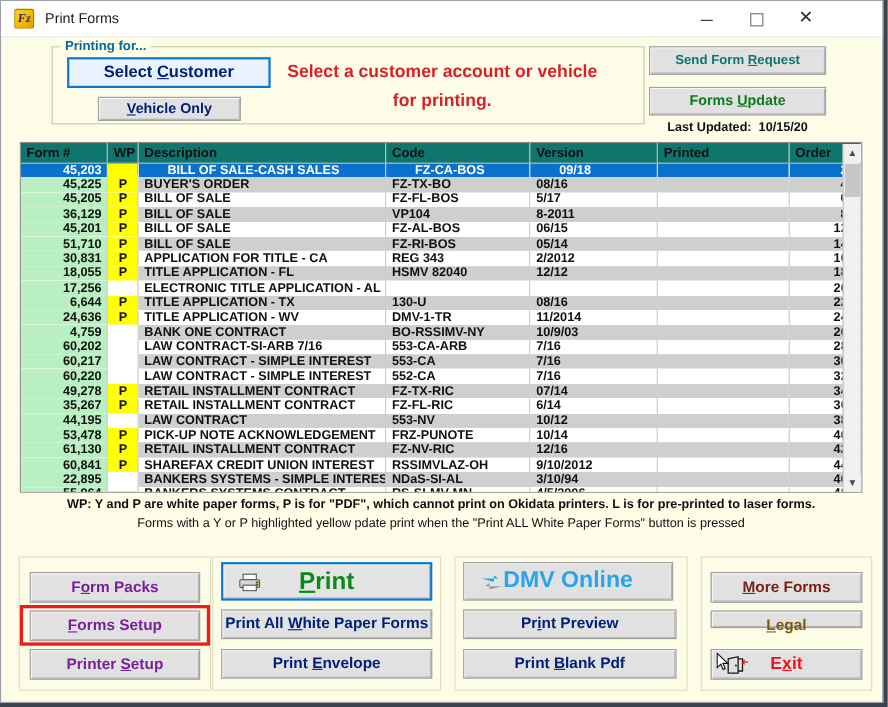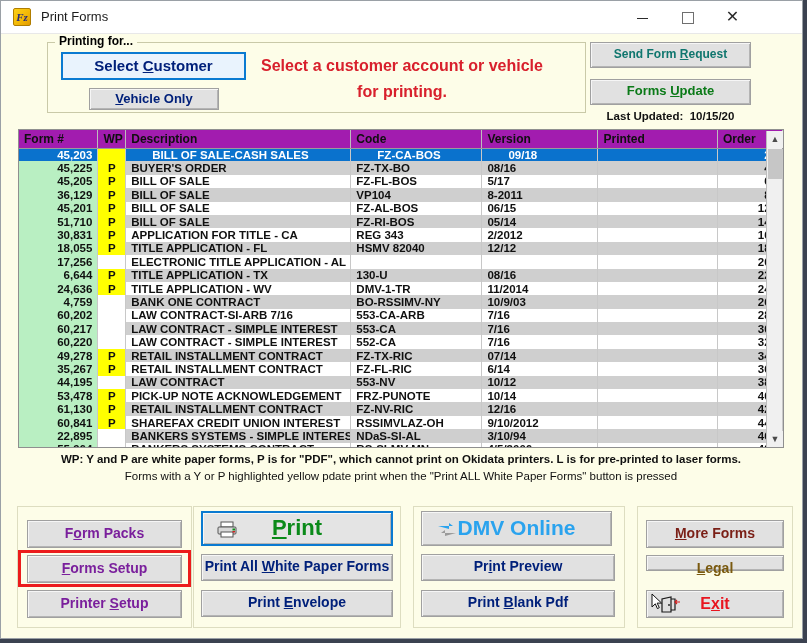--- a/index.html
+++ b/index.html
@@ -39,21 +39,21 @@
   .win-min .bar{display:inline-block;width:11px;height:1px;background:#2b2b2b;vertical-align:middle;}
   .win-max .sq{display:inline-block;width:10px;height:10px;border:1px solid #6f6f6f;vertical-align:middle;}
 
   
   .printing-group{
     position:absolute;left:46px;top:41px;width:539px;height:71px;
     border:1px solid #c9c9a8;box-sizing:border-box;
   }
   .group-legend{
     position:absolute;left:54px;top:33px;background:#fdfde8;
-    padding:0 4px;font-size:12px;font-weight:bold;color:#000000;
+    padding:0 4px;font-size:12px;font-weight:bold;color:#0369a1;
   }
   .btn{
     background:#e1e1e1;border:1px solid #a0a0a0;box-sizing:border-box;
     font-family:"Liberation Sans", sans-serif;font-weight:bold;
     text-align:center;cursor:default;color:#00207a;
     box-shadow:inset 1px 1px 0 #f6f6f6, inset -1px -1px 0 #b4b4b4;
   }
   .btn u{text-decoration:underline;}
   .btn-select-customer{
     position:absolute;left:60px;top:51px;width:185px;height:28px;
@@ -82,21 +82,21 @@
   }
 
   
   .grid-wrap{
     position:absolute;left:17px;top:128px;width:766px;height:319px;
     border:1px solid #8f8f8f;background:#ffffff;box-sizing:border-box;
     overflow:hidden;
   }
   .grid{width:100%;border-collapse:collapse;table-layout:fixed;font-size:11.5px;}
   .grid th{
-    background:#a21caf;color:#0f0f0f;font-weight:bold;font-size:12px;
+    background:#0f766e;color:#0f0f0f;font-weight:bold;font-size:12px;
     height:18px;text-align:left;padding:0 5px;
     border-right:1px solid #bdbdbd;border-bottom:1px solid #9b9b9b;
     box-sizing:border-box;white-space:nowrap;
   }
   .grid td{
     height:13.4px;padding:0 5px;box-sizing:border-box;white-space:nowrap;
     overflow:hidden;font-weight:bold;color:#101010;
     border-right:1px solid #c8c8c8;
   }
   .c-form{width:68px;text-align:right;background:#b9efc2;}

